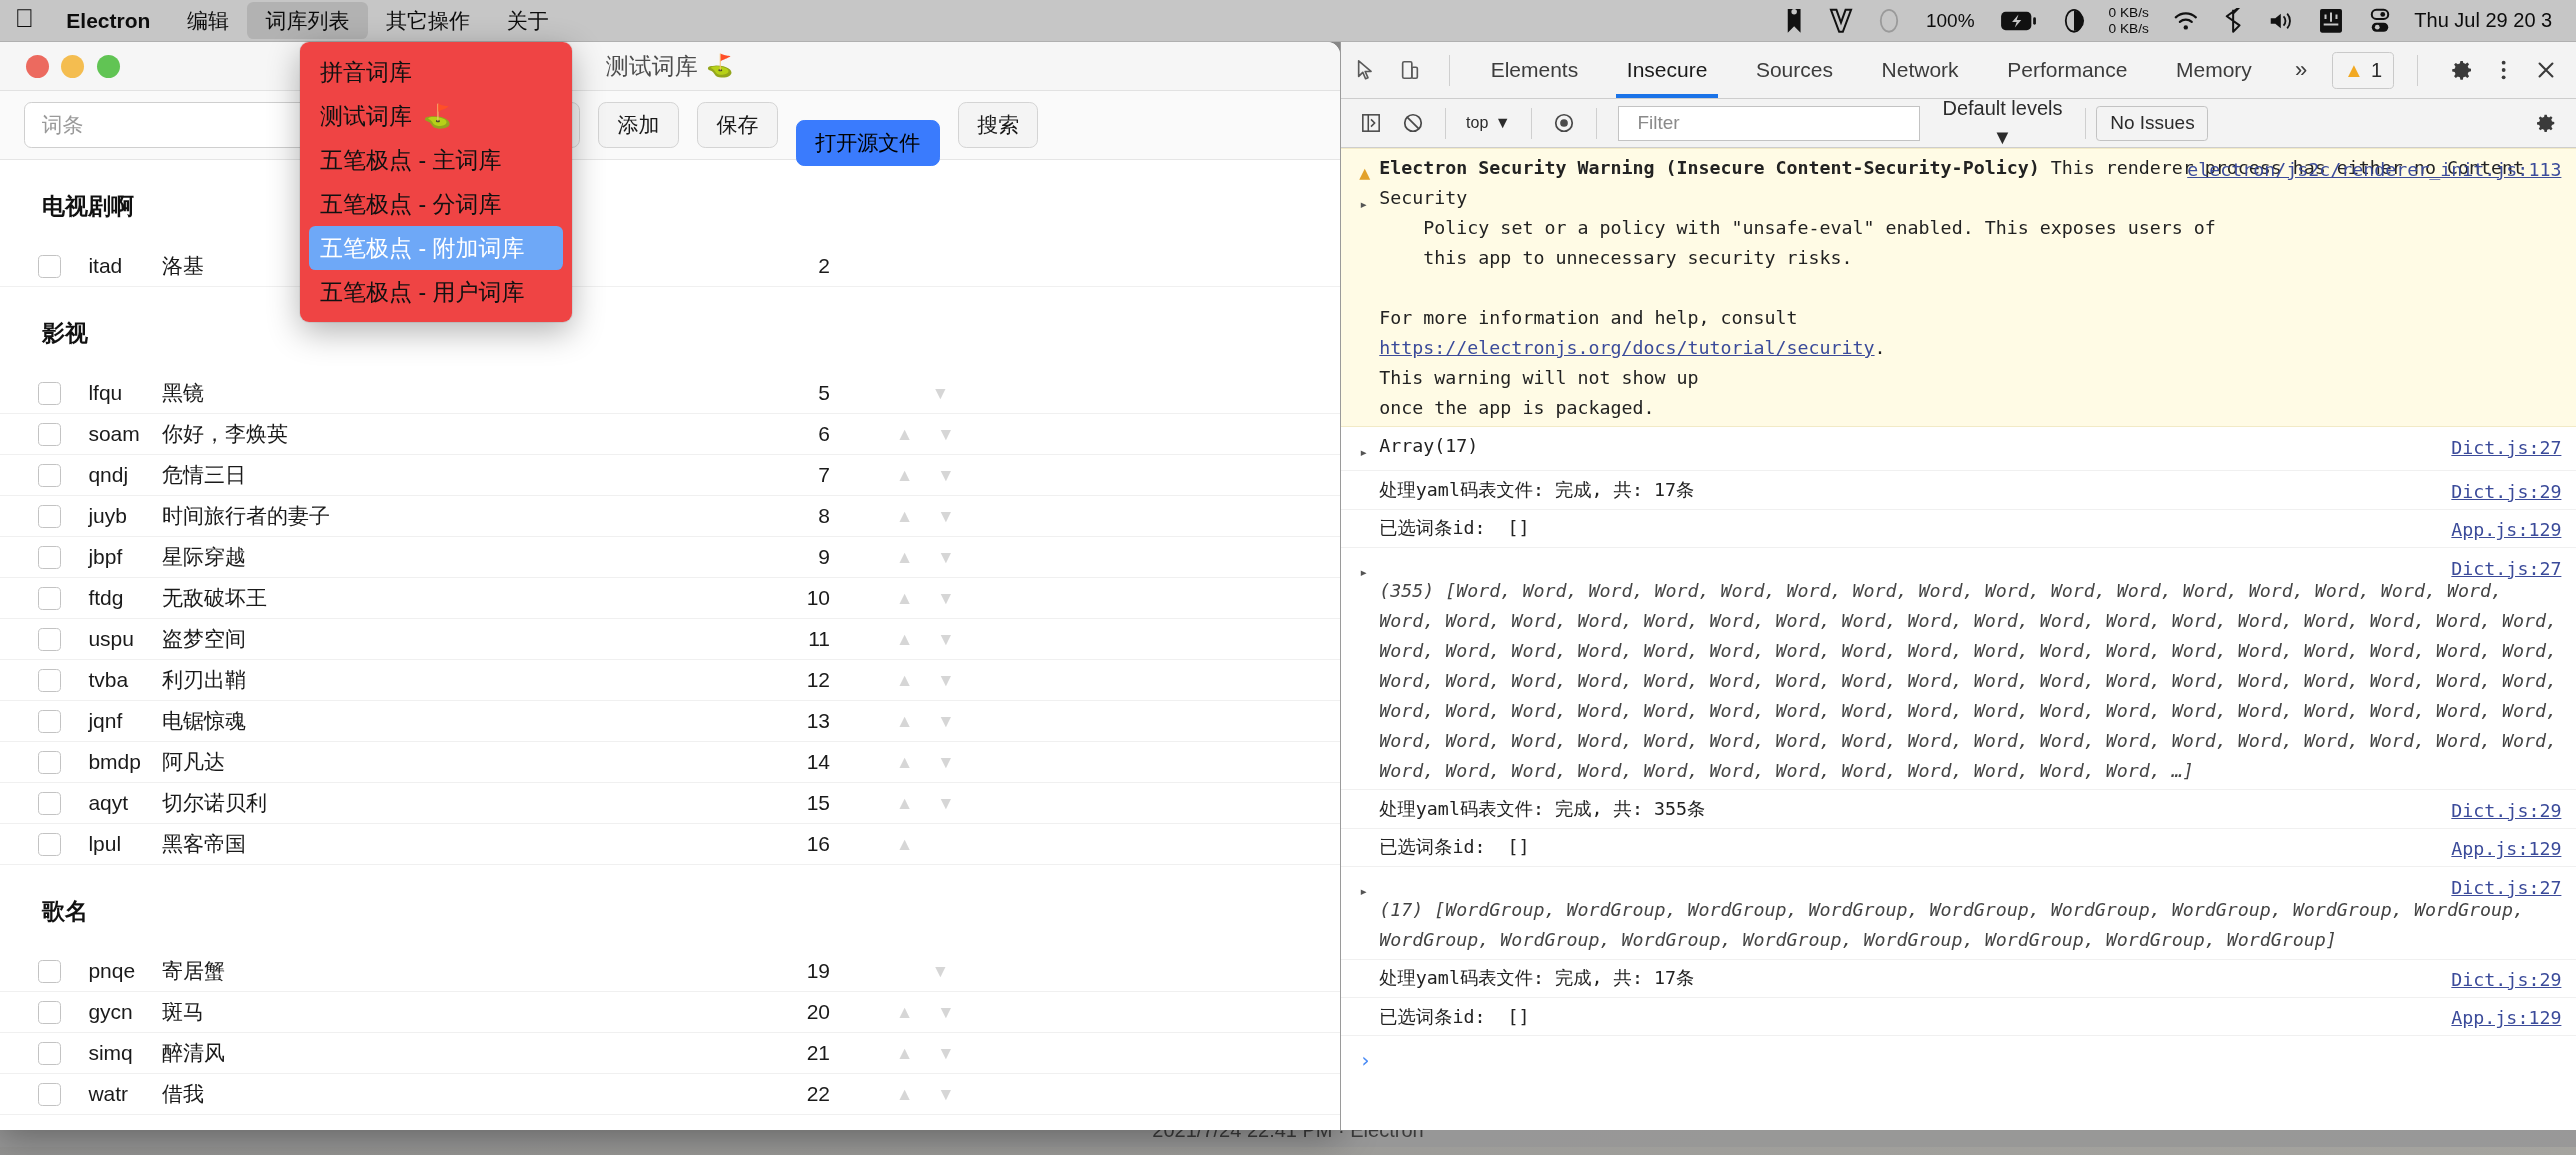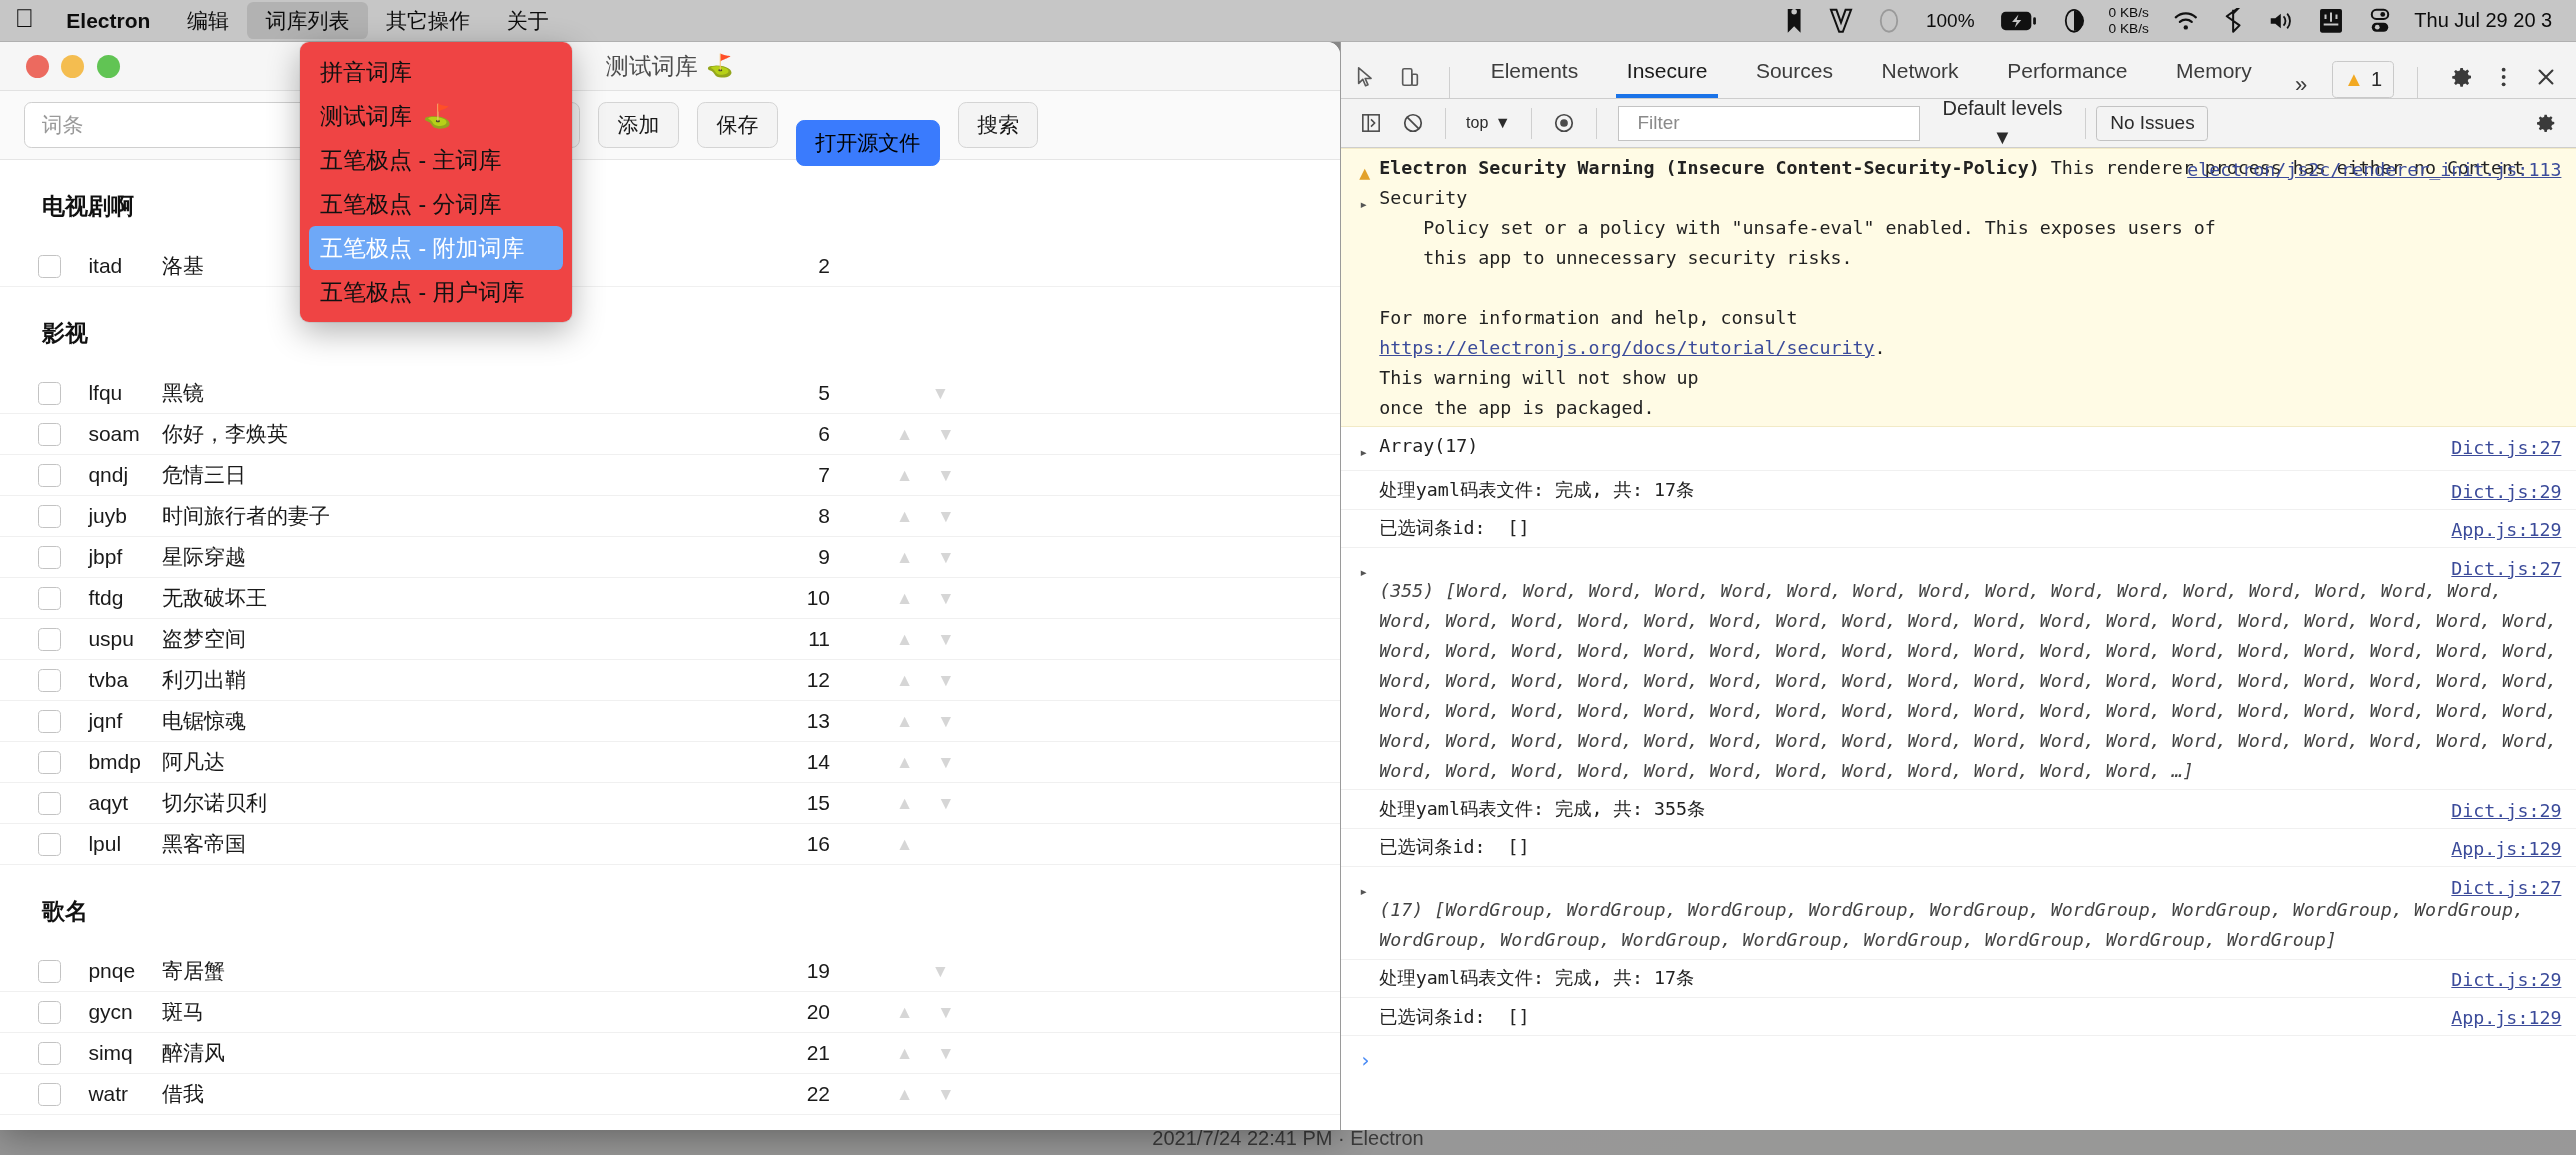--- a/index.html
+++ b/index.html
@@ -148,21 +148,21 @@
     position: absolute; left: 1340px; top: 42px;
     width: 1236px; height: 1088px;
     background: #fff;
     border-left: 0.9px solid #9a9a9a;
     z-index: 30;
     display: flex; flex-direction: column;
     font-family: "Liberation Sans", sans-serif;
   }
   .dt-tabbar {
     height: 57px; background: #f3f3f3; border-bottom: 0.9px solid #cdcdcd;
-    display: flex; align-items: flex-end; padding: 0 9.1px; gap: 12px;
+    display: flex; align-items: center; padding: 0 9.1px; gap: 12px;
   }
   .dt-iconbtn {
     width: 42px; height: 42px; display: flex; align-items: center; justify-content: center;
     color: #5a5a5a;
   }
   .dt-sep { width: 0.9px; height: 31px; background: #cfcfcf; margin: 0 11px; }
   .dt-tab {
     height: 55px; padding: 0 18.3px; display: flex; align-items: center;
     font-size: 21px; color: #3c3c3c; position: relative; white-space: nowrap;
   }
@@ -211,21 +211,21 @@
   .c-gutter { width: 20px; flex: none; color: #555; font-size: 14.6px; padding-top: 5.5px; }
   .c-gutter .tri { display: inline-block; }
   .warn-ico { color: #e2a12a; font-size: 18.3px; margin-right: 5.5px; }
   .bold { font-weight: bold; }
   .ital { font-style: italic; color: #444; }
   .link { color: #3b4b9a; text-decoration: underline; }
   .prompt { padding: 9.1px 18.3px; color: #4a8bf5; font-size: 20px; }
 
   
   .dockstrip {
-    position: absolute; left: 0; bottom: 0; width: 2576px; height: 25.6px;
+    position: absolute; left: 0; bottom: 8px; width: 2576px; height: 25.6px;
     background: rgba(150,150,150,.85);
     display: flex; align-items: flex-start; justify-content: center;
     z-index: 10;
   }
   .dock-label {
     font-size: 20px; color: #3a3a3a; white-space: nowrap;
     transform: translateY(-1.8px);
     font-family: "Liberation Sans", sans-serif;
   }
   .dt-watermark {

